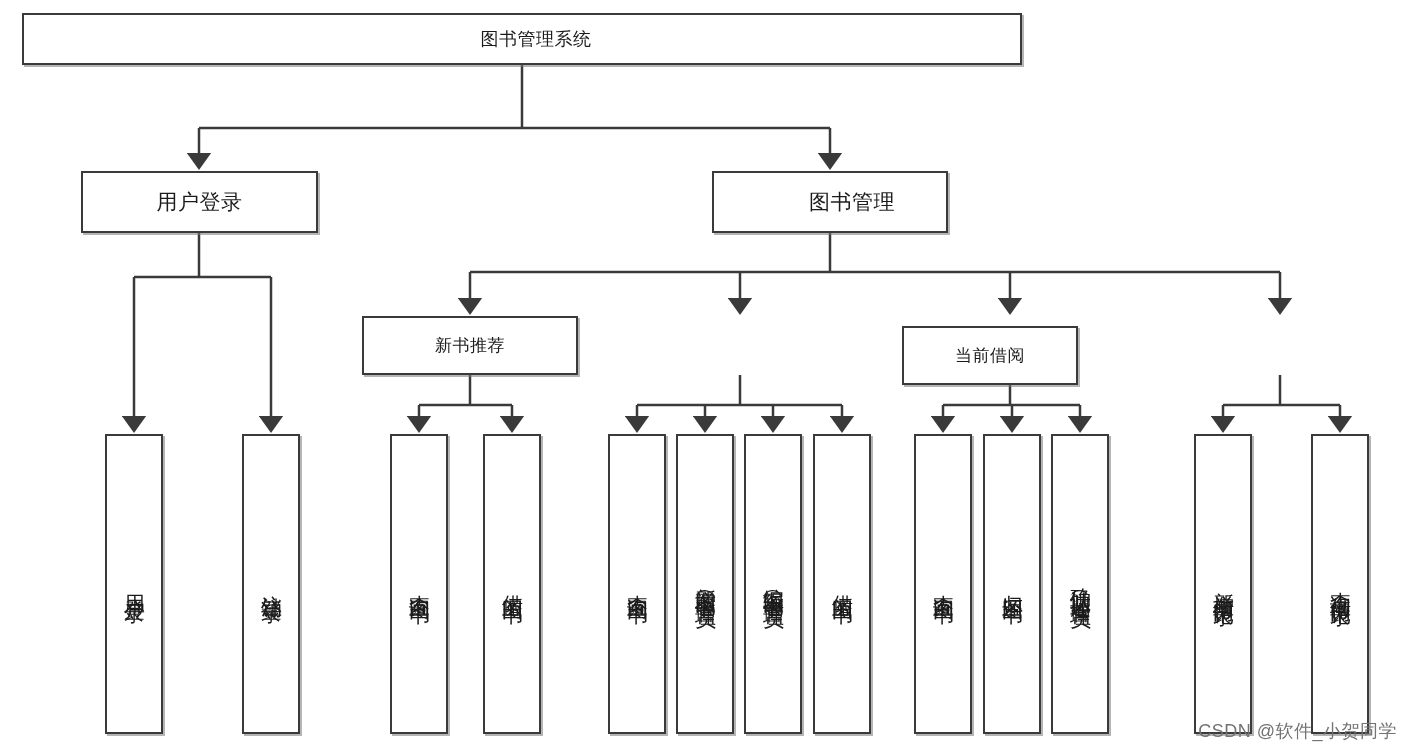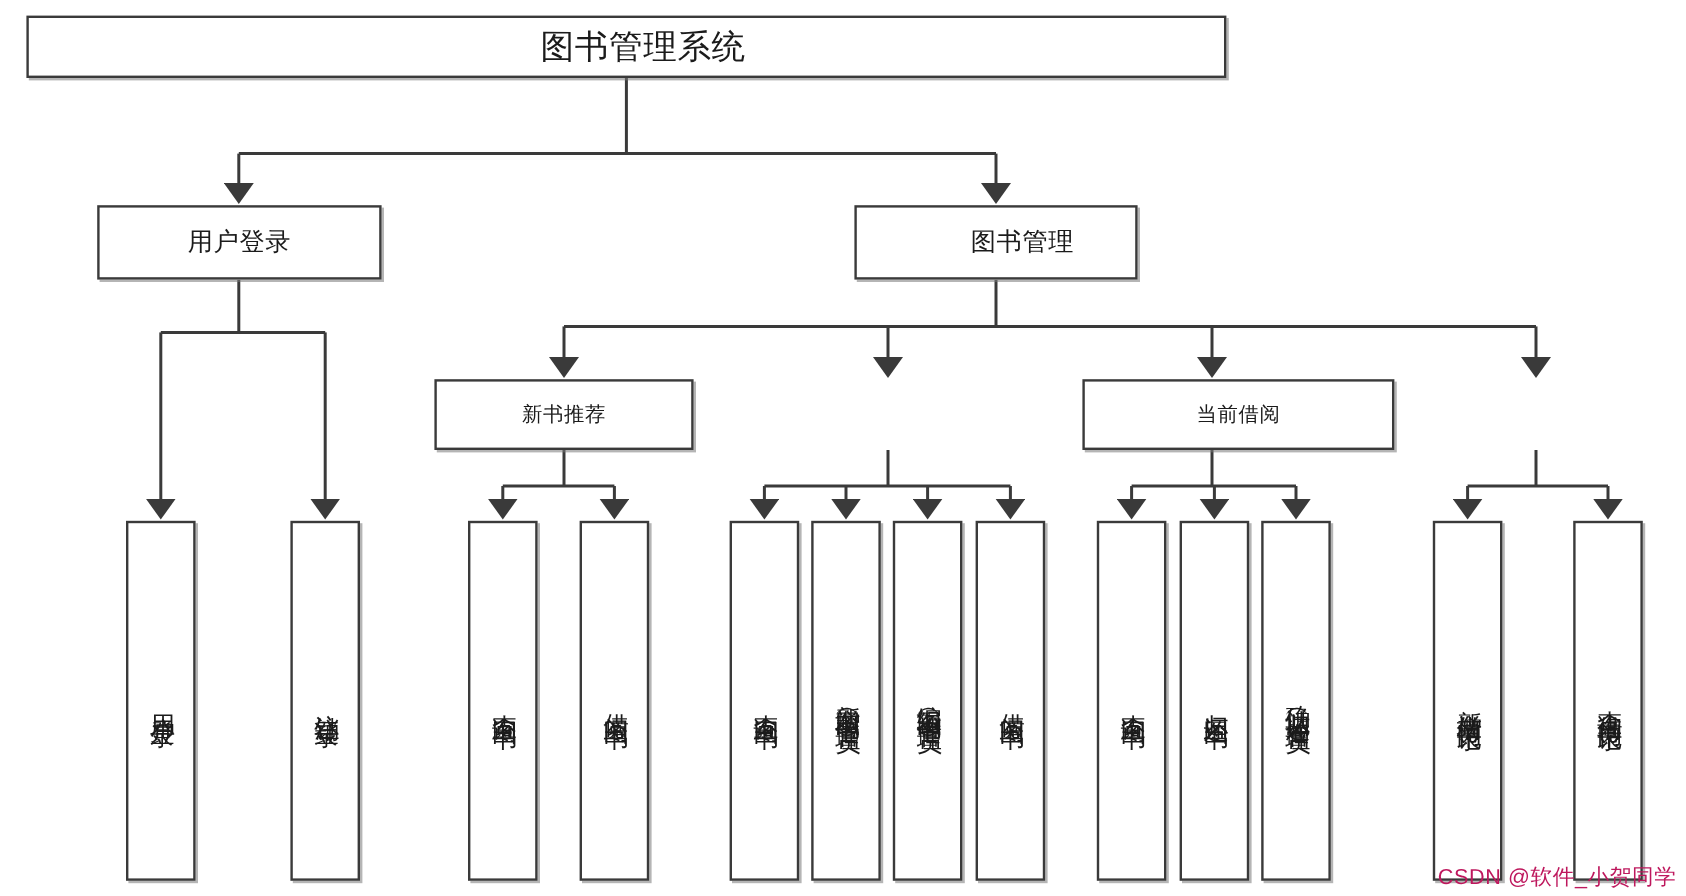--- a/index.html
+++ b/index.html
@@ -36,42 +36,42 @@
     box-shadow: 2px 2px 0 rgba(120,120,120,0.55);
   }
   .node .label {
     color: #1b1b1b;
     font-size: 21px;
     line-height: 1.12;
     letter-spacing: 0.5px;
     white-space: nowrap;
     text-align: center;
   }
-  .node.root .label { font-size: 28px; margin-left: 28px; }
+  .node.root .label { font-size: 18px; margin-left: 28px; }
   .node.level1 .label { font-size: 21px; }
   .node.level2 .label { font-size: 17px; }
   .node.leaf {
     align-items: center;
     justify-content: center;
   }
   .node.leaf .label {
     writing-mode: vertical-rl;
     text-orientation: upright;
     font-size: 21px;
     line-height: 1.28;
     letter-spacing: 3px;
     white-space: nowrap;
     max-height: 292px;
   }
   #watermark {
     position: absolute;
     right: 8px;
     bottom: 4px;
     font-size: 18px;
-    color: #be185d;
+    color: #737373;
     letter-spacing: 0.5px;
     white-space: nowrap;
     font-family: "Liberation Sans", "DejaVu Sans", sans-serif;
   }
 </style>
 </head>
 <body>
 
 <div id="canvas">
 
@@ -147,21 +147,21 @@
   <div class="node level1" style="left:81px; top:171px; width:237px; height:62px;">
     <span class="label">用户登录</span>
   </div>
   <div class="node level1" style="left:712px; top:171px; width:236px; height:62px;padding-left:44px;">
     <span class="label">图书管理</span>
   </div>
 
   <div class="node level2" style="left:362px; top:316px; width:216px; height:59px;">
     <span class="label">新书推荐</span>
   </div>
-  <div class="node level2" style="left:902px; top:316px; width:260px; height:59px;">
+  <div class="node level2" style="left:902px; top:326px; width:176px; height:59px;">
     <span class="label">当前借阅</span>
   </div>
 
   <div class="node leaf" style="left:105px; top:434px; width:58px; height:300px;">
     <span class="label">用户登录</span>
   </div>
   <div class="node leaf" style="left:242px; top:434px; width:58px; height:300px;">
     <span class="label">注销登录</span>
   </div>
 

